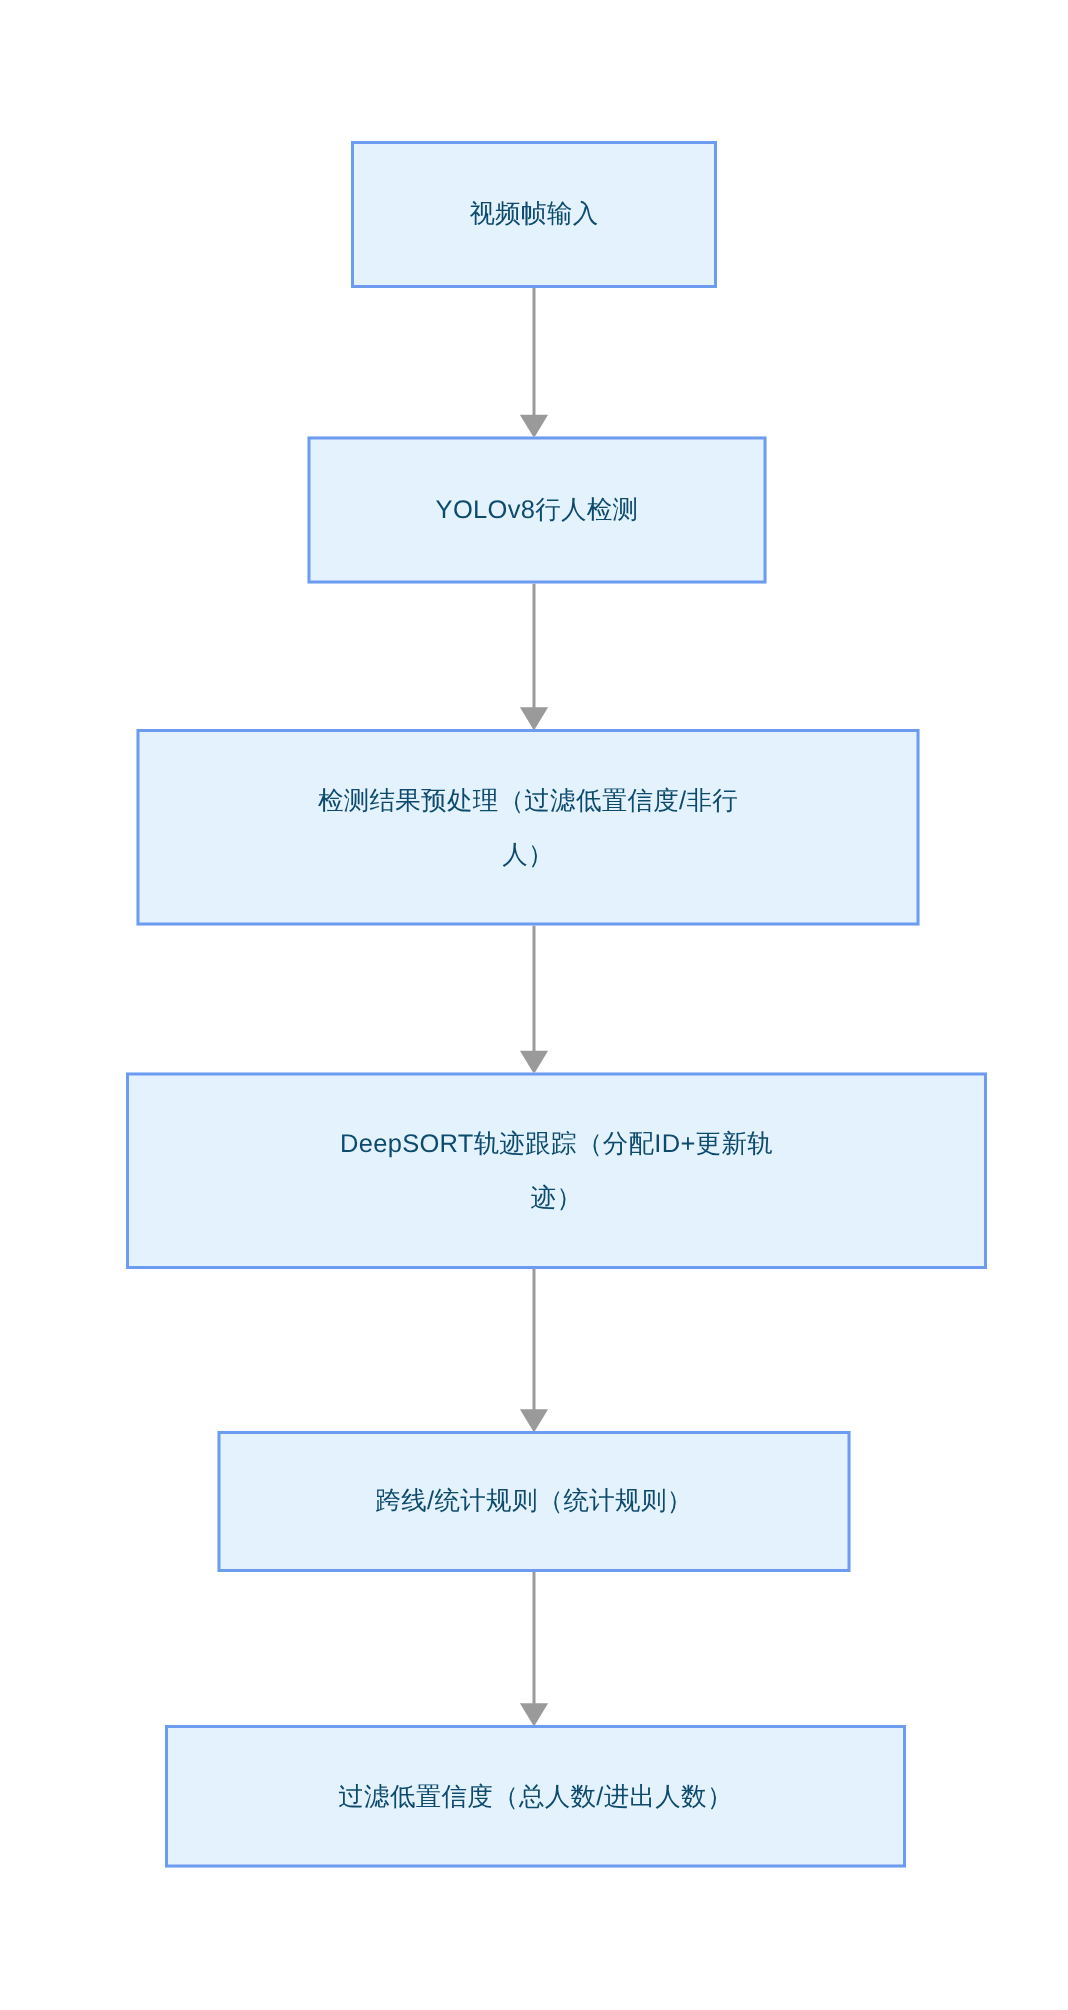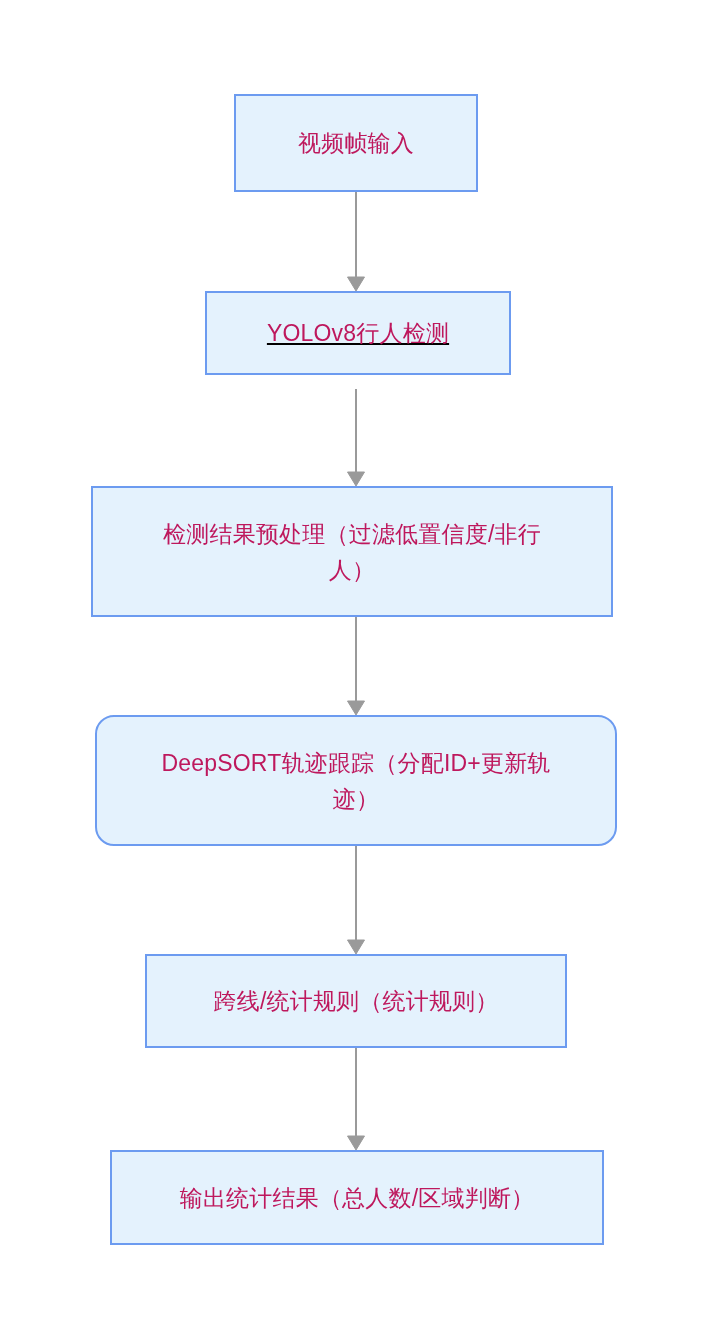--- a/index.html
+++ b/index.html
@@ -29,22 +29,22 @@
     background: #e4f2fd;
     border: 2px solid #6c9bf0;
     display: flex;
     align-items: center;
     justify-content: center;
     text-align: center;
   }
 
   .node-label {
     display: block;
-    color: #be185d;
-    font-size: 23px;
+    color: #0c4a6e;
+    font-size: 17px;
     line-height: 36px;
     letter-spacing: 0.2px;
     padding: 0 14px;
     white-space: pre-line;
   }
 
   .connector {
     position: absolute;
     width: 24px;
   }
@@ -96,30 +96,30 @@
     </div>
     <div class="connector" style="left: 344px; top: 1048px; height: 102px;">
       <svg width="24" height="102" viewBox="0 0 24 102">
         <line class="conn-line" x1="12" y1="0" x2="12" y2="91"></line>
         <polygon class="conn-head" points="3.5,88 20.5,88 12,102"></polygon>
       </svg>
     </div>
     <div class="node" style="left: 234px; top: 94px; width: 244px; height: 98px;">
       <span class="node-label">视频帧输入</span>
     </div>
-    <div class="node" style="left: 205px; top: 291px; width: 306px; height: 84px; text-decoration: underline;">
+    <div class="node" style="left: 205px; top: 291px; width: 306px; height: 98px;">
       <span class="node-label">YOLOv8行人检测</span>
     </div>
     <div class="node" style="left: 91px; top: 486px; width: 522px; height: 131px;">
       <span class="node-label">检测结果预处理（过滤低置信度/非行
 人）</span>
     </div>
-    <div class="node" style="left: 95px; top: 715px; width: 522px; height: 131px; border-radius: 19px;">
+    <div class="node" style="left: 84px; top: 715px; width: 574px; height: 131px;">
       <span class="node-label">DeepSORT轨迹跟踪（分配ID+更新轨
 迹）</span>
     </div>
     <div class="node" style="left: 145px; top: 954px; width: 422px; height: 94px;">
       <span class="node-label">跨线/统计规则（统计规则）</span>
     </div>
     <div class="node" style="left: 110px; top: 1150px; width: 494px; height: 95px;">
-      <span class="node-label">输出统计结果（总人数/区域判断）</span>
+      <span class="node-label">过滤低置信度（总人数/进出人数）</span>
     </div>
   </div>
 
 </body></html>

